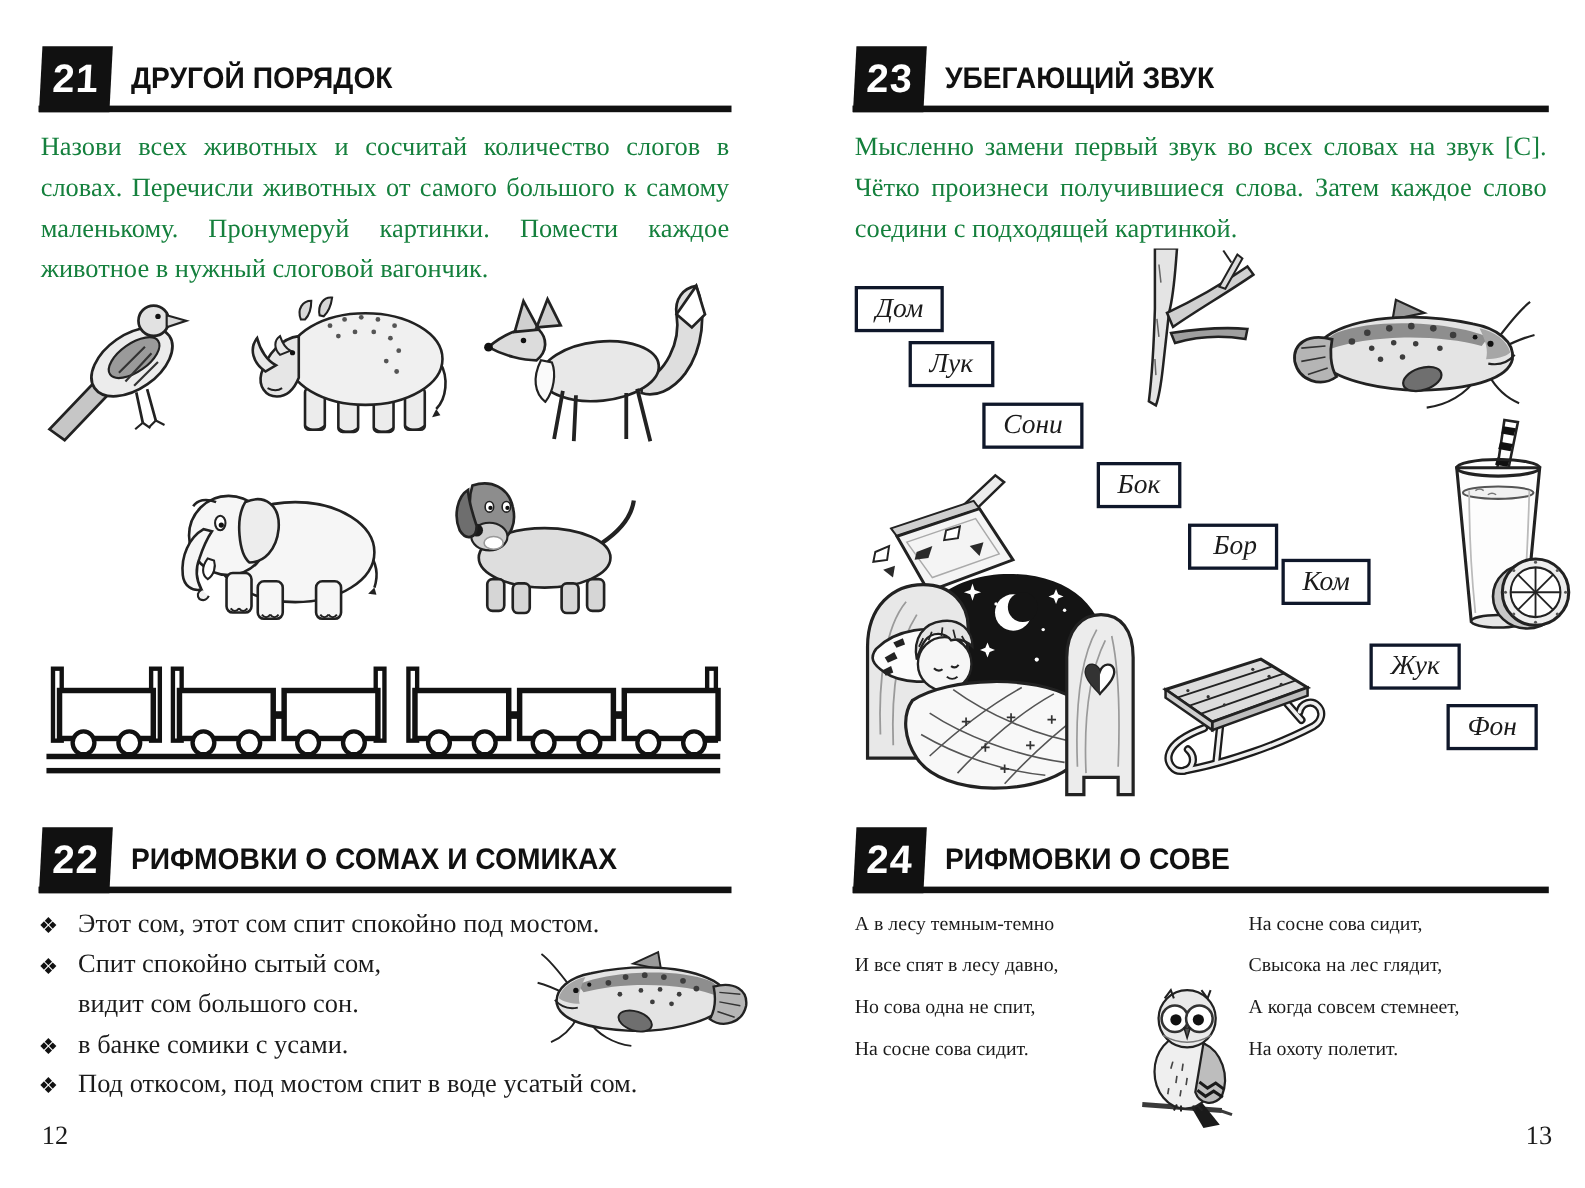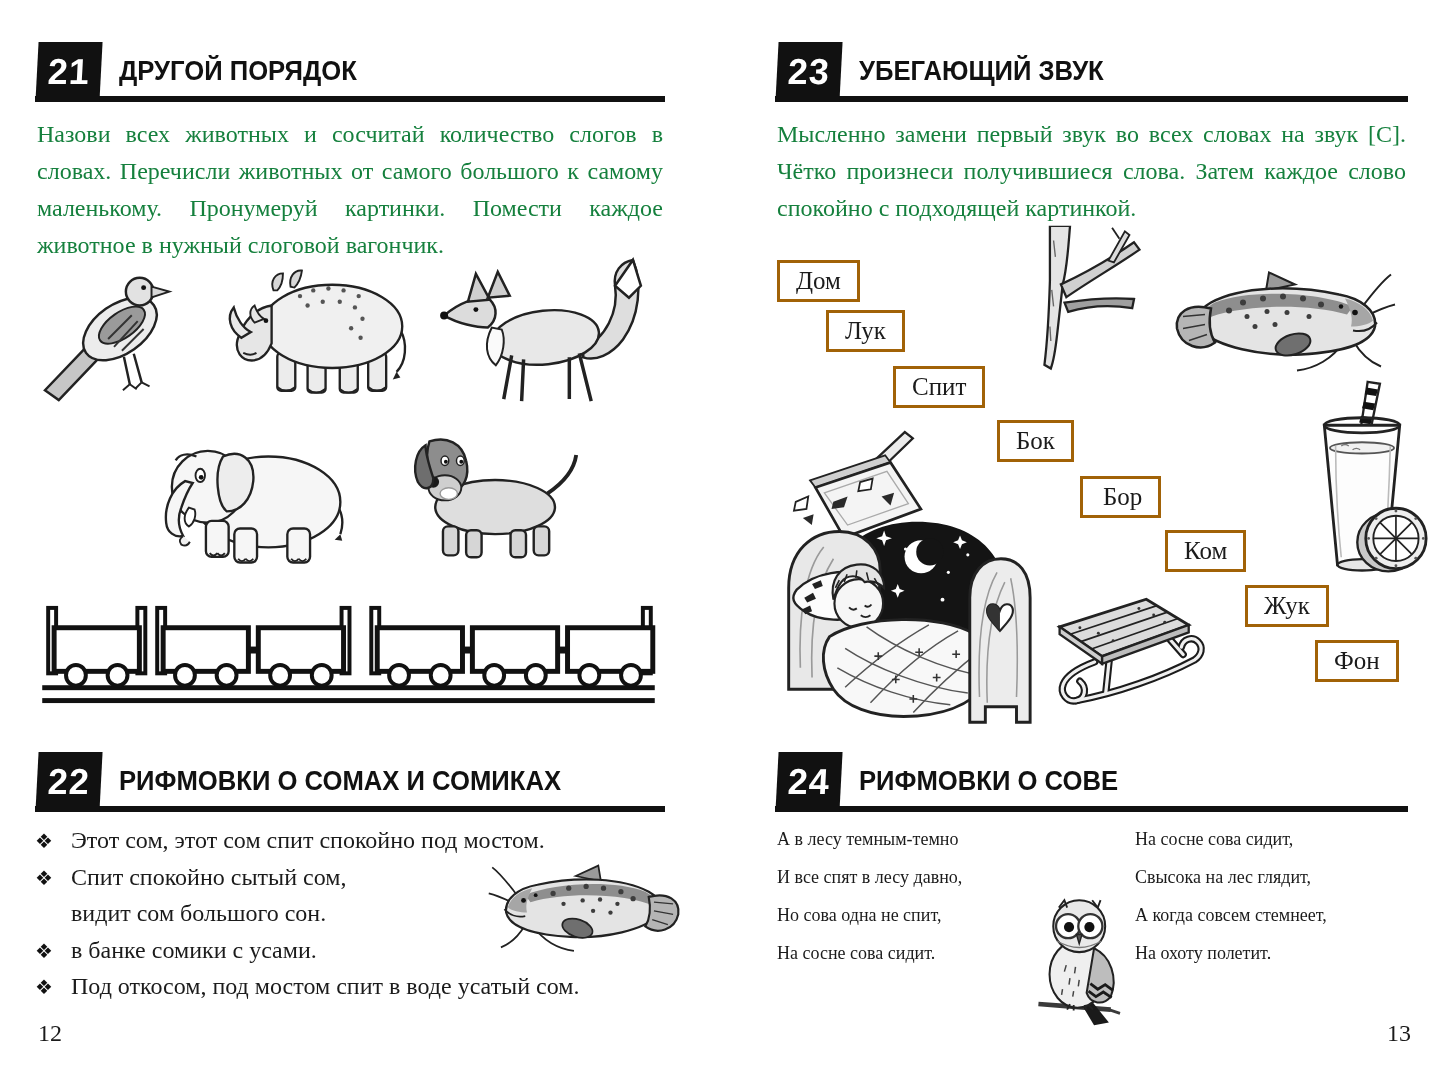--- a/index.html
+++ b/index.html
@@ -33,22 +33,22 @@
   }
 
   
   .rhyme-list{position:absolute;left:0;width:628px;font-size:24px;line-height:36.5px;}
   .rhyme-item{position:relative;padding-left:36px;}
   .rhyme-item .bullet{position:absolute;left:0;top:1px;font-size:20px;color:#111;font-family:"DejaVu Sans",sans-serif;}
   .rhyme-line{white-space:nowrap;}
 
   
   .word-box{
-    position:absolute;border:3px solid #a16207;background:#fff;padding:2px 16px 3px 16px;
-    font-size:25px;line-height:31px;white-space:nowrap;
+    position:absolute;border:3px solid #0f172a;background:#fff;padding:2px 16px 3px 16px;
+    font-size:25px;line-height:31px;white-space:nowrap;font-style:italic;
   }
 
   
   .poem-col{position:absolute;font-size:18px;line-height:38px;}
   .poem-line{white-space:nowrap;}
 
   .page-num{position:absolute;font-size:24px;}
 
   svg{display:block;}
   .illo{position:absolute;}
@@ -450,21 +450,21 @@
 </div>
 
 <div class="page" id="page-right">
 
   <div class="ex-header" style="top:42px;">
     <div class="rule"></div>
     <div class="ex-num">23</div>
     <div class="ex-title">УБЕГАЮЩИЙ ЗВУК</div>
   </div>
 
-  <div class="para" style="top:116px;left:2px;width:629px;">Мысленно замени первый звук во всех словах на звук [С]. Чётко произнеси получившиеся слова. Затем каждое слово спокойно с подходящей картинкой.</div>
+  <div class="para" style="top:116px;left:2px;width:629px;">Мысленно замени первый звук во всех словах на звук [С]. Чётко произнеси получившиеся слова. Затем каждое слово соедини с подходящей картинкой.</div>
 
   <svg class="illo" style="left:242px;top:224px;" width="128" height="150" viewBox="0 0 140 160">
       <use href="#sym-branch"></use>
     </svg>
   <svg class="illo" style="left:392px;top:256px;" width="230" height="142" viewBox="0 0 230 125">
       <use href="#sym-catfish" transform="translate(230,0) scale(-1,1)"></use>
     </svg>
   <svg class="illo" style="left:10px;top:426px;" width="152" height="140" viewBox="0 0 170 155">
       <use href="#sym-dustpan"></use>
     </svg>
@@ -473,24 +473,24 @@
     </svg>
   <svg class="illo" style="left:268px;top:584px;" width="166" height="130" viewBox="0 0 180 140">
       <use href="#sym-sled"></use>
     </svg>
   <svg class="illo" style="left:508px;top:380px;" width="158" height="198" viewBox="0 0 160 210">
       <use href="#sym-glass"></use>
     </svg>
 
   <div class="word-box" style="left:2px;top:260px;">Дом</div>
   <div class="word-box" style="left:51px;top:310px;">Лук</div>
-  <div class="word-box" style="left:118px;top:366px;">Спит</div>
+  <div class="word-box" style="left:118px;top:366px;">Сони</div>
   <div class="word-box" style="left:222px;top:420px;">Бок</div>
   <div class="word-box" style="left:305px;top:476px;padding-left:20px;">Бор</div>
-  <div class="word-box" style="left:390px;top:530px;">Ком</div>
+  <div class="word-box" style="left:390px;top:508px;">Ком</div>
   <div class="word-box" style="left:470px;top:585px;">Жук</div>
   <div class="word-box" style="left:540px;top:640px;">Фон</div>
 
   <div class="ex-header" style="top:752px;">
     <div class="rule"></div>
     <div class="ex-num">24</div>
     <div class="ex-title">РИФМОВКИ О СОВЕ</div>
   </div>
 
   <div class="poem-col" style="left:2px;top:820px;">

